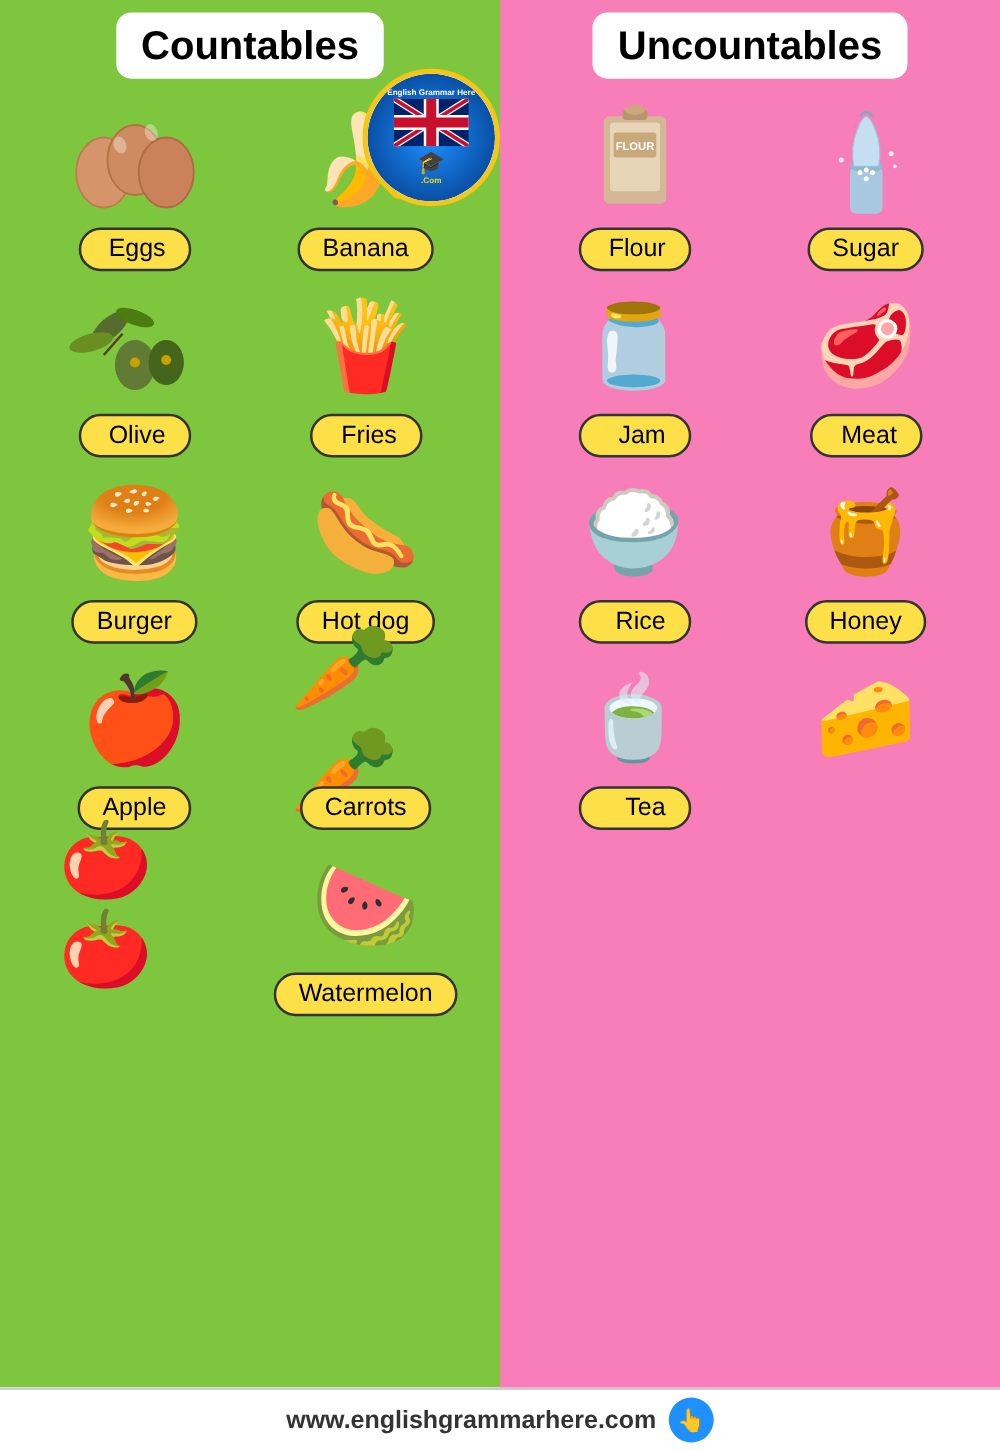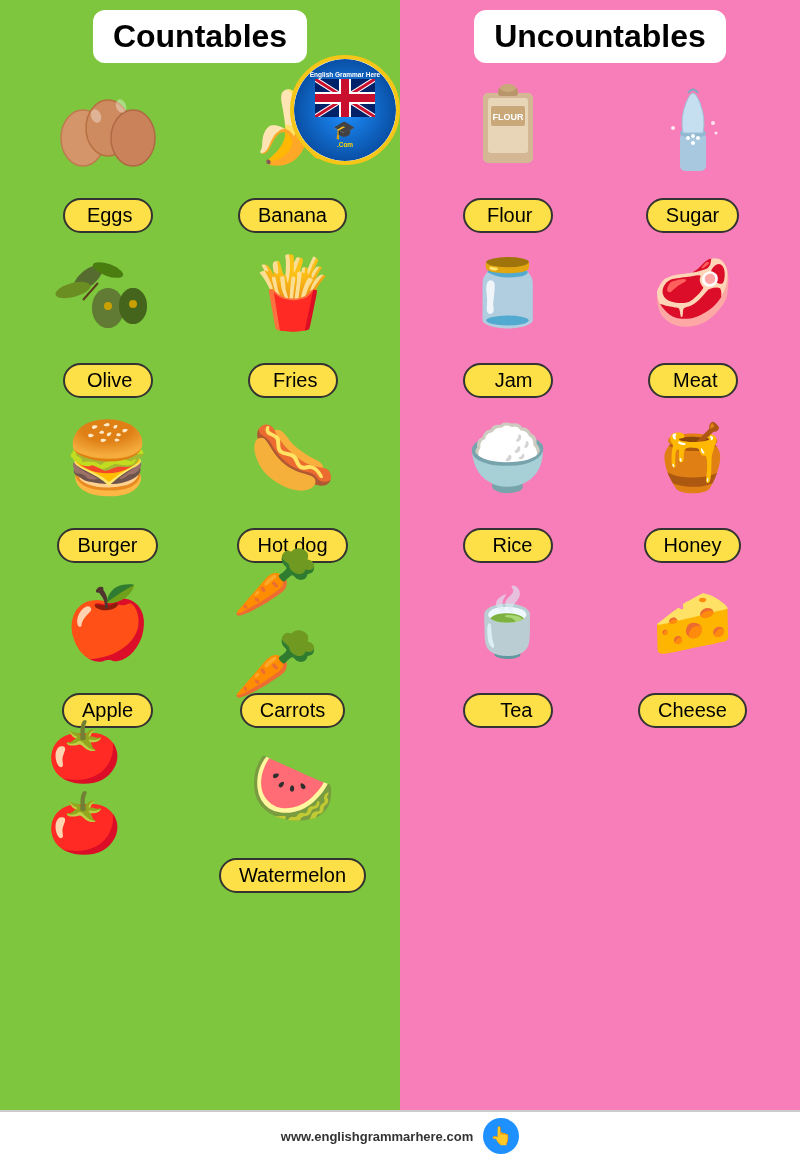--- a/index.html
+++ b/index.html
@@ -52,21 +52,21 @@
       display: grid;
       grid-template-columns: 1fr 1fr;
       gap: 10px;
       width: 100%;
       padding: 0 10px;
     }
     .item-cell {
       display: flex;
       flex-direction: column;
       align-items: center;
-      gap: 20px;
+      gap: 4px;
     }
     .item-image {
       width: 120px;
       height: 100px;
       display: flex;
       align-items: center;
       justify-content: center;
       font-size: 60px;
     }
     .item-label {
@@ -82,21 +82,21 @@
     .footer {
       height: 50px;
       background: white;
       display: flex;
       align-items: center;
       justify-content: center;
       gap: 10px;
       border-top: 2px solid #ccc;
     }
     .footer-text {
-      font-size: 13px;
+      font-size: 20px;
       color: #333;
       font-weight: bold;
     }
     .logo-badge {
       position: absolute;
       top: 60px;
       left: 50%;
       transform: translateX(-50%);
       width: 110px;
       height: 110px;
@@ -334,21 +334,20 @@
           <div class="item-label">Honey</div>
         </div>
 
         <div class="item-cell">
           <div class="item-image" style="font-size:65px;">🍵</div>
           <div class="item-label">Tea</div>
         </div>
 
         <div class="item-cell">
           <div class="item-image" style="font-size:65px;">🧀</div>
-          <div class="item-label">Cheese</div>
         </div>
 
       </div>
     </div>
   </div>
 
   <div class="footer">
     <div class="footer-text">www.englishgrammarhere.com</div>
     <div class="hand-icon">👆</div>
   </div>

